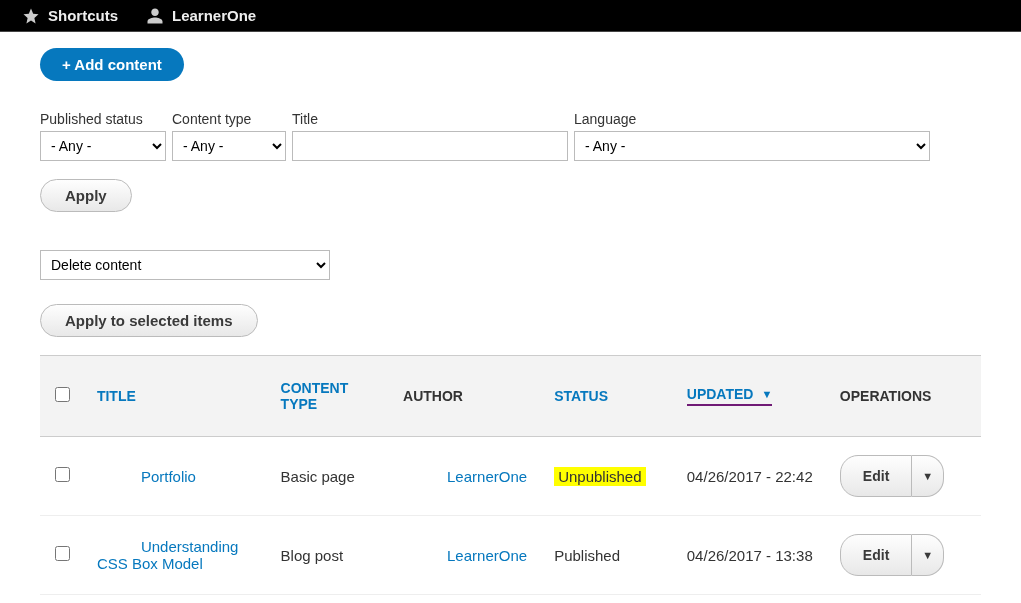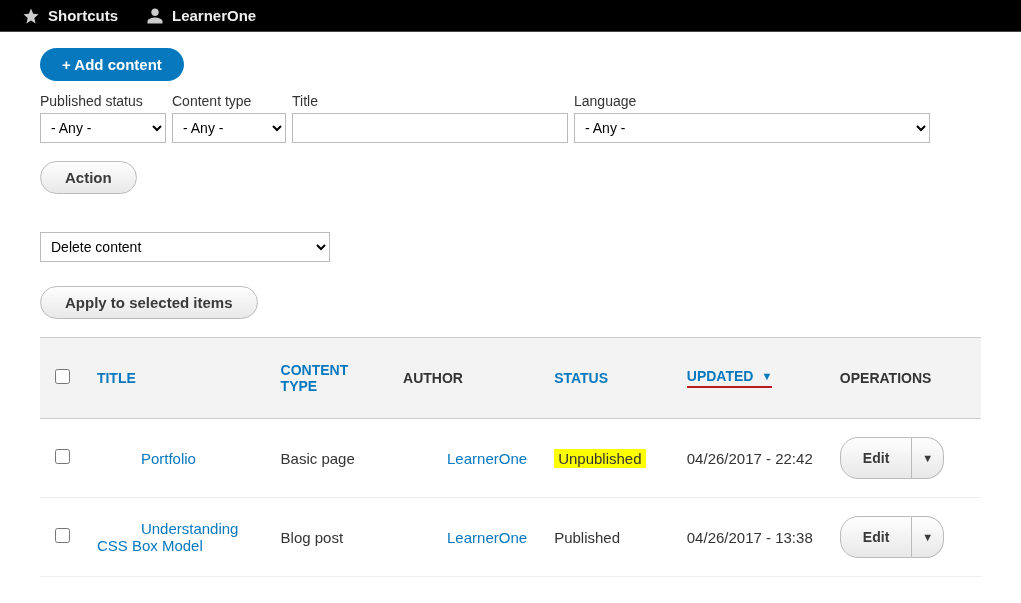--- a/index.html
+++ b/index.html
@@ -4,21 +4,21 @@
   <style>
     * { box-sizing: border-box; margin: 0; padding: 0; }
     body { font-family: "Lucida Grande", "Segoe UI", Verdana, sans-serif; font-size: 14px; color: #333; background: #fff; width: 1021px; }
     
     .toolbar { background: #000; color: #fff; height: 32px; display: flex; align-items: center; padding: 0 8px; border-bottom: 1px solid #444; }
     .toolbar-item { display: flex; align-items: center; padding: 0 14px; height: 100%; cursor: pointer; font-weight: bold; font-size: 15px; color: #eee; }
     .toolbar-item svg { margin-right: 8px; fill: #ccc; }
     
     .content { padding: 16px 40px 0 40px; }
     
-    .add-btn { background: #0678be; color: #fff; border: none; border-radius: 18px; padding: 8px 22px; font-size: 15px; font-weight: bold; cursor: pointer; margin-bottom: 12px; }
+    .add-btn { background: #0678be; color: #fff; border: none; border-radius: 18px; padding: 8px 22px; font-size: 15px; font-weight: bold; cursor: pointer; margin-bottom: 30px; }
     
     .filters { display: flex; gap: 6px; margin-bottom: 18px; }
     .filter-group { display: flex; flex-direction: column; }
     .filter-label { font-weight: normal; font-size: 14px; margin-bottom: 4px; color: #333; }
     select, input[type="text"] { border: 1px solid #bbb; background: #fff; font-size: 14px; padding: 4px 6px; height: 30px; }
     .sel-any { width: 126px; }
     .sel-ctype { width: 114px; }
     .inp-title { width: 276px; }
     .sel-lang { width: 356px; }
     
@@ -26,21 +26,21 @@
     
     .action-section { margin-top: 38px; }
     .action-label { font-weight: bold; margin-bottom: 4px; display: block; }
     .sel-action { width: 290px; margin-bottom: 24px; }
     
     table { width: 100%; border-collapse: collapse; margin-top: 18px; border-top: 1px solid #ccc; }
     thead tr { background: #f3f3f3; }
     th { text-align: left; padding: 24px 12px; font-size: 14px; font-weight: bold; border-bottom: 1px solid #ccc; vertical-align: middle; }
     th.chk { width: 44px; text-align: center; }
     th a { color: #0678be; text-decoration: none; }
-    .updated-hdr { display: inline-flex; align-items: center; border-bottom: 2px solid #b91c1c; padding-bottom: 2px; }
+    .updated-hdr { display: inline-flex; align-items: center; border-bottom: 2px solid #701a75; padding-bottom: 2px; }
     .updated-hdr .tri { margin-left: 8px; font-size: 11px; color: #0678be; }
     
     td { padding: 18px 12px; font-size: 15px; border-bottom: 1px solid #eee; vertical-align: middle; }
     td.chk { text-align: center; }
     td a.link { color: #0678be; text-decoration: none; margin-left: 44px; }
     .hl { background: #ffff00; padding: 1px 4px; }
     
     .ops { display: inline-flex; }
     .ops .edit { background: linear-gradient(#fefefe, #e8e8e8); border: 1px solid #bbb; border-radius: 18px 0 0 18px; padding: 12px 22px; font-size: 14px; font-weight: bold; cursor: pointer; color: #3a3a3a; }
     .ops .drop { background: linear-gradient(#fefefe, #e8e8e8); border: 1px solid #bbb; border-left: none; border-radius: 0 18px 18px 0; padding: 5px 10px; font-size: 11px; cursor: pointer; color: #3a3a3a; }
@@ -87,21 +87,21 @@
       <input type="text" class="inp-title" value="" style="">
     </div>
     <div class="filter-group">
       <label class="filter-label">Language</label>
       <select class="sel-lang">
         <option>- Any -</option>
       </select>
     </div>
   </div>
 
-  <button class="pill-btn">Action</button>
+  <button class="pill-btn">Apply</button>
 
   <div class="action-section">
     <select class="sel-action">
       <option>Delete content</option>
     </select>
     <br>
     <button class="pill-btn">Apply to selected items</button>
   </div>
 
   <table>

